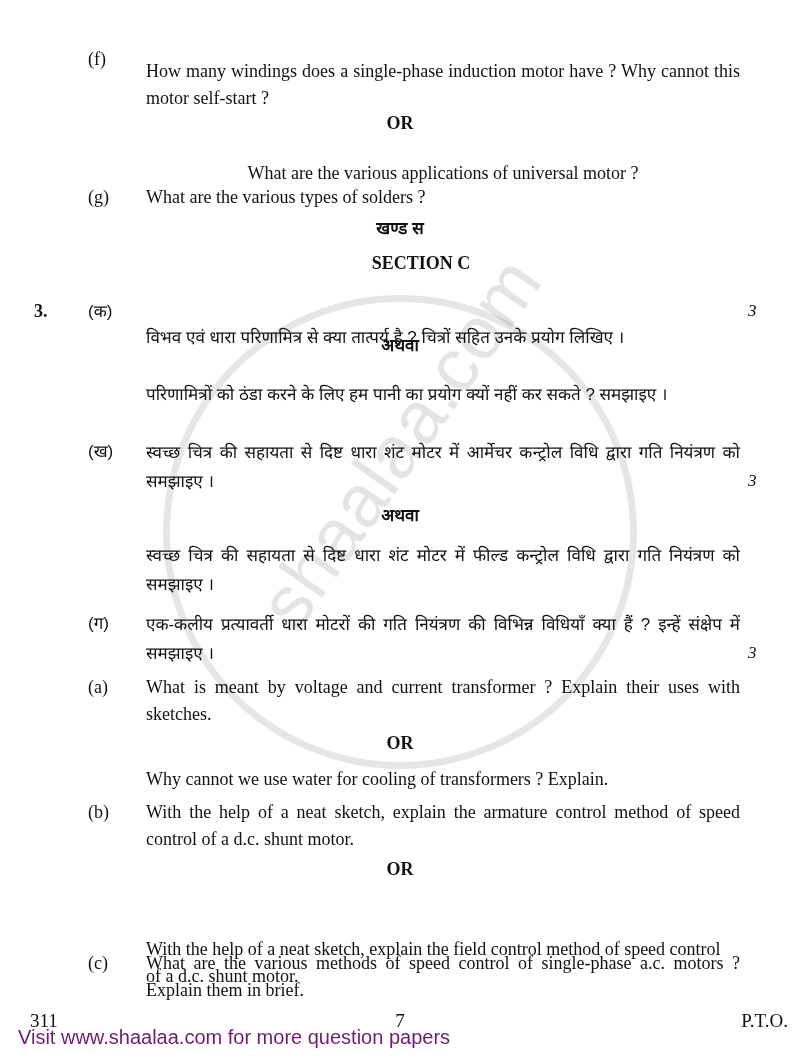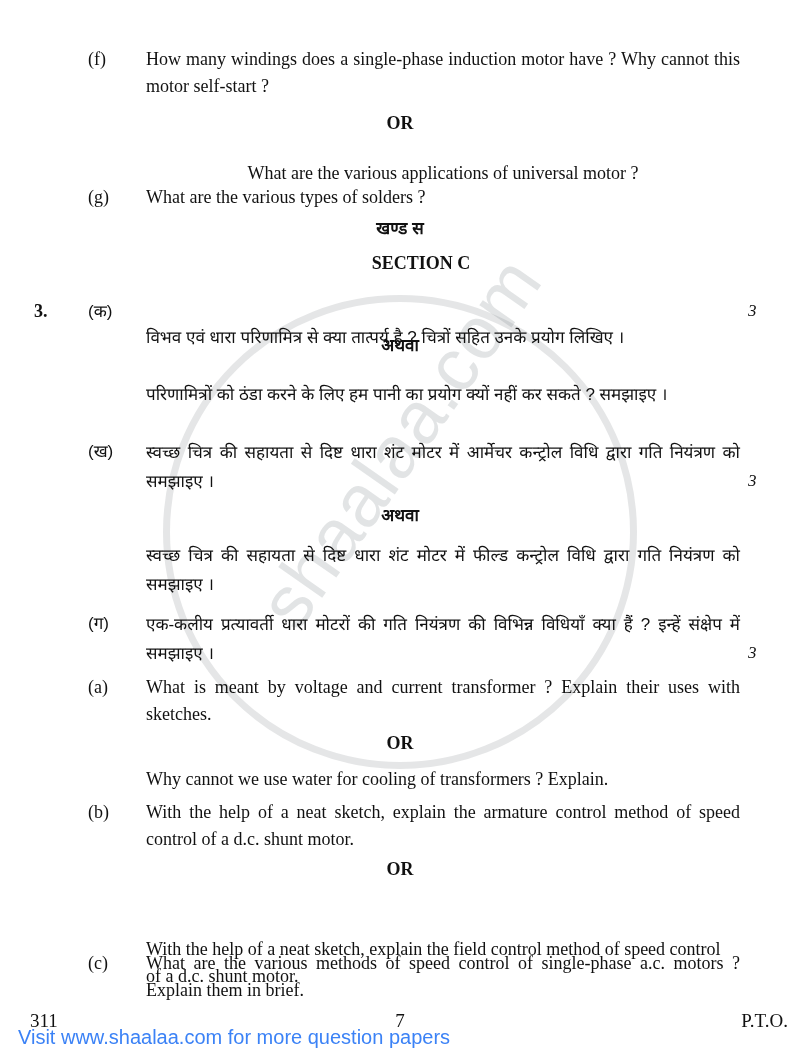--- a/index.html
+++ b/index.html
@@ -126,38 +126,38 @@
   .foot-page  { left: 0;     top: 1010px; width: 800px; text-align: center; }
   .foot-pto   { right: 12px; top: 1010px; }
 
   .banner {
     position: absolute;
     left: 18px;
     top: 1026px;
     z-index: 6;
     font-family: "Liberation Sans", "DejaVu Sans", sans-serif;
     font-size: 20px;
-    color: #3b82f6;
+    color: #701a75;
     background: transparent;
     white-space: nowrap;
   }
 </style>
 </head>
 <body>
 
 <div class="page">
 
   <div class="watermark-circle"></div>
   <div class="watermark-text">shaalaa.com</div>
 
   <div class="content">
 
     <div class="qrow" style="left:88px; top:46px; width:652px;">
       <div class="qlabel">(f)</div>
-      <div class="qtext just" style="width:594px;">How many windings does a single-phase induction motor have ? Why cannot this motor self-start ?</div>
+      <div class="qtext just" style="width:594px;margin-top:12px;">How many windings does a single-phase induction motor have ? Why cannot this motor self-start ?</div>
     </div>
 
     <div class="centered" style="top:113px;">OR</div>
 
     <div class="plainline" style="left:146px; top:160px; width:594px;text-align:center;">What are the various applications of universal motor ?</div>
 
     <div class="qrow" style="left:88px; top:184px; width:652px;">
       <div class="qlabel">(g)</div>
       <div class="qtext" style="width:594px;">What are the various types of solders ?</div>
     </div>

